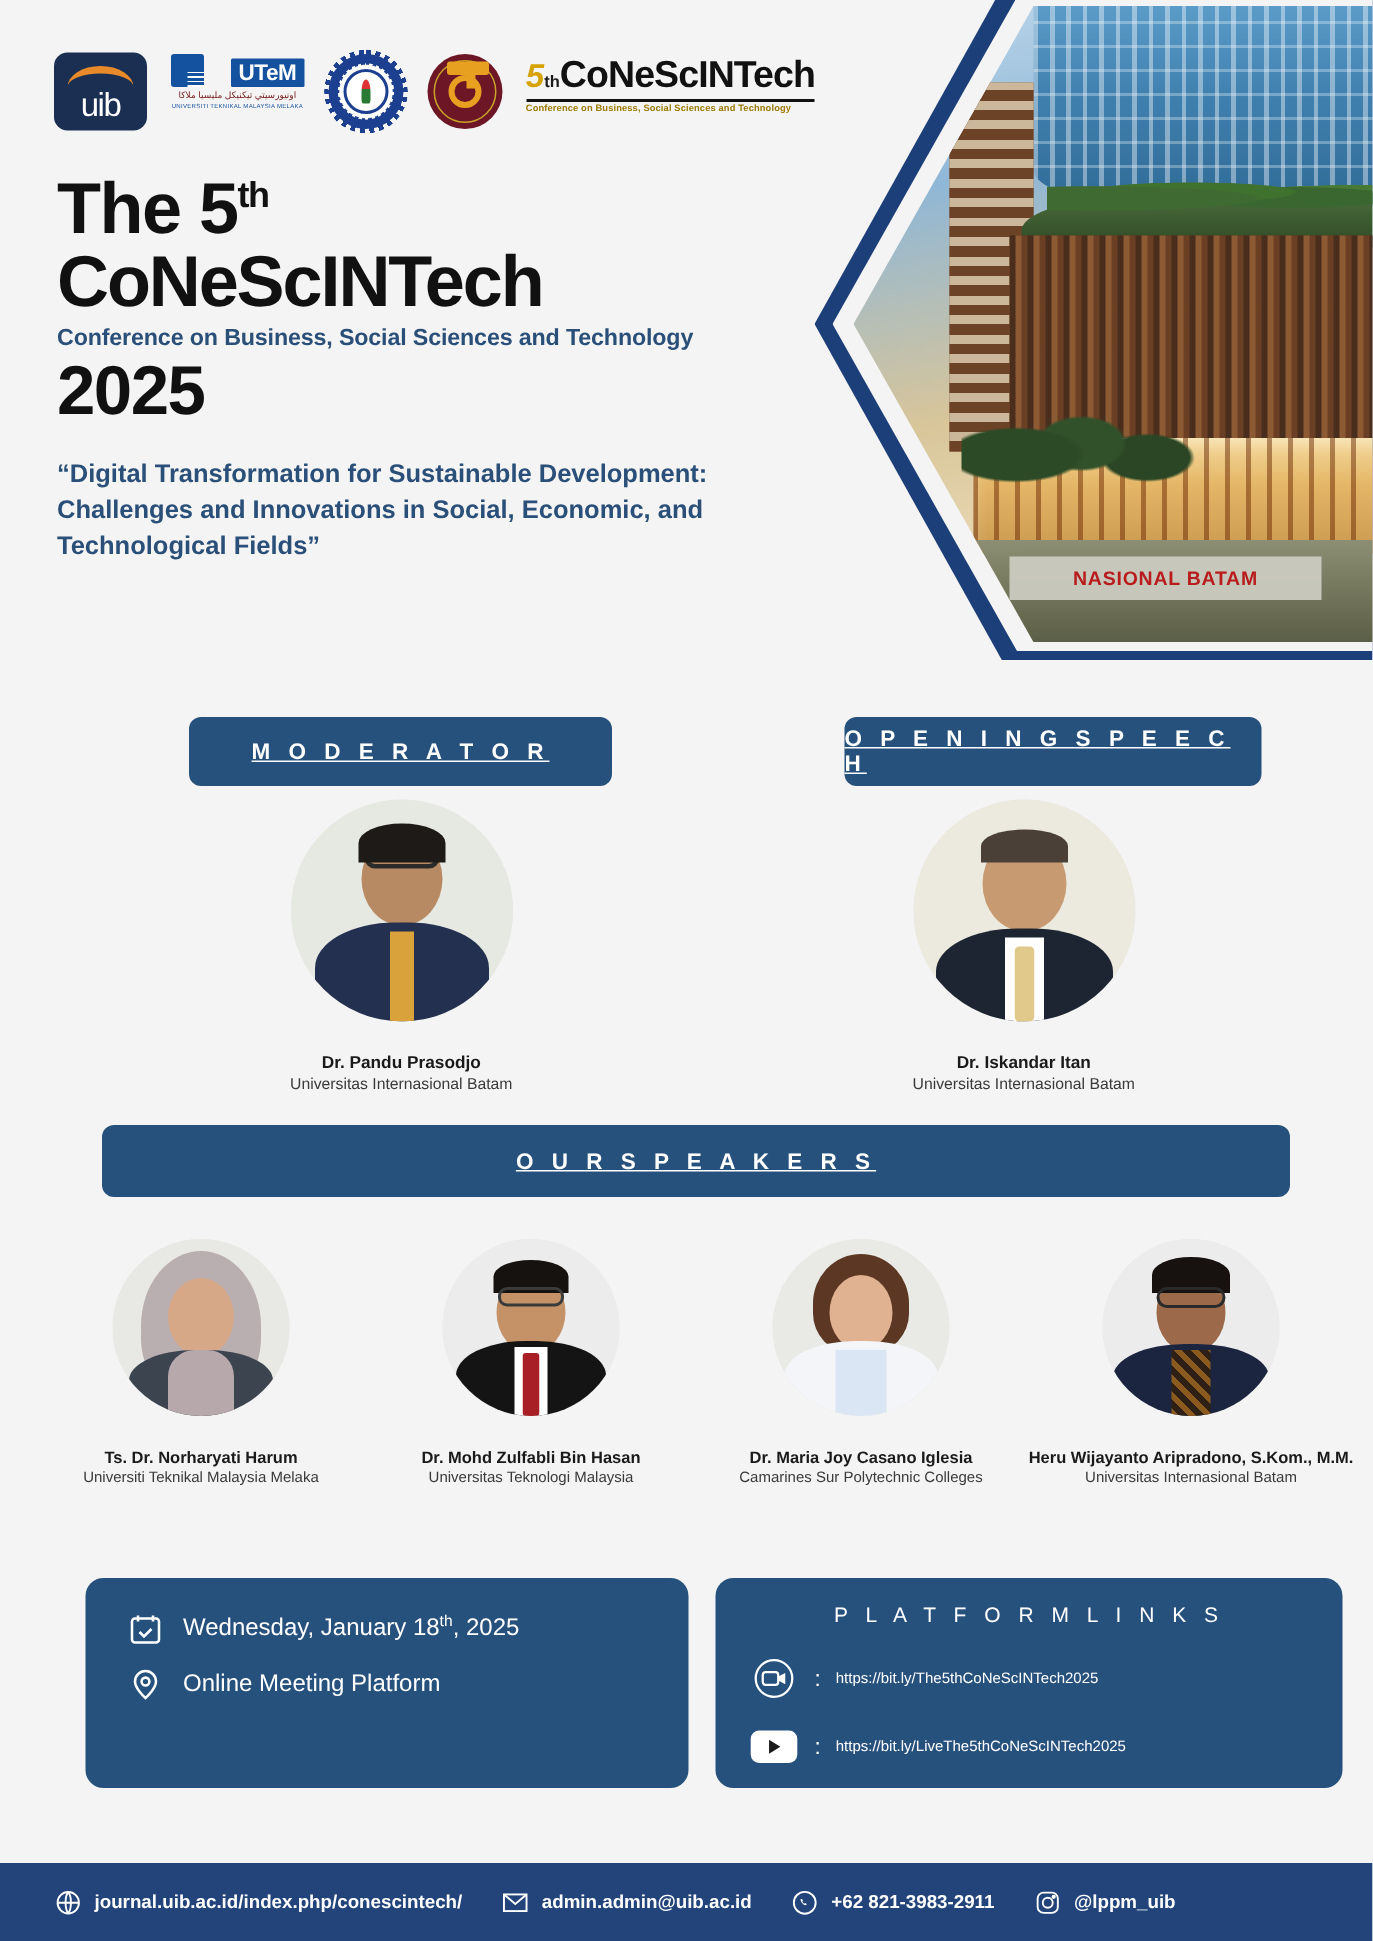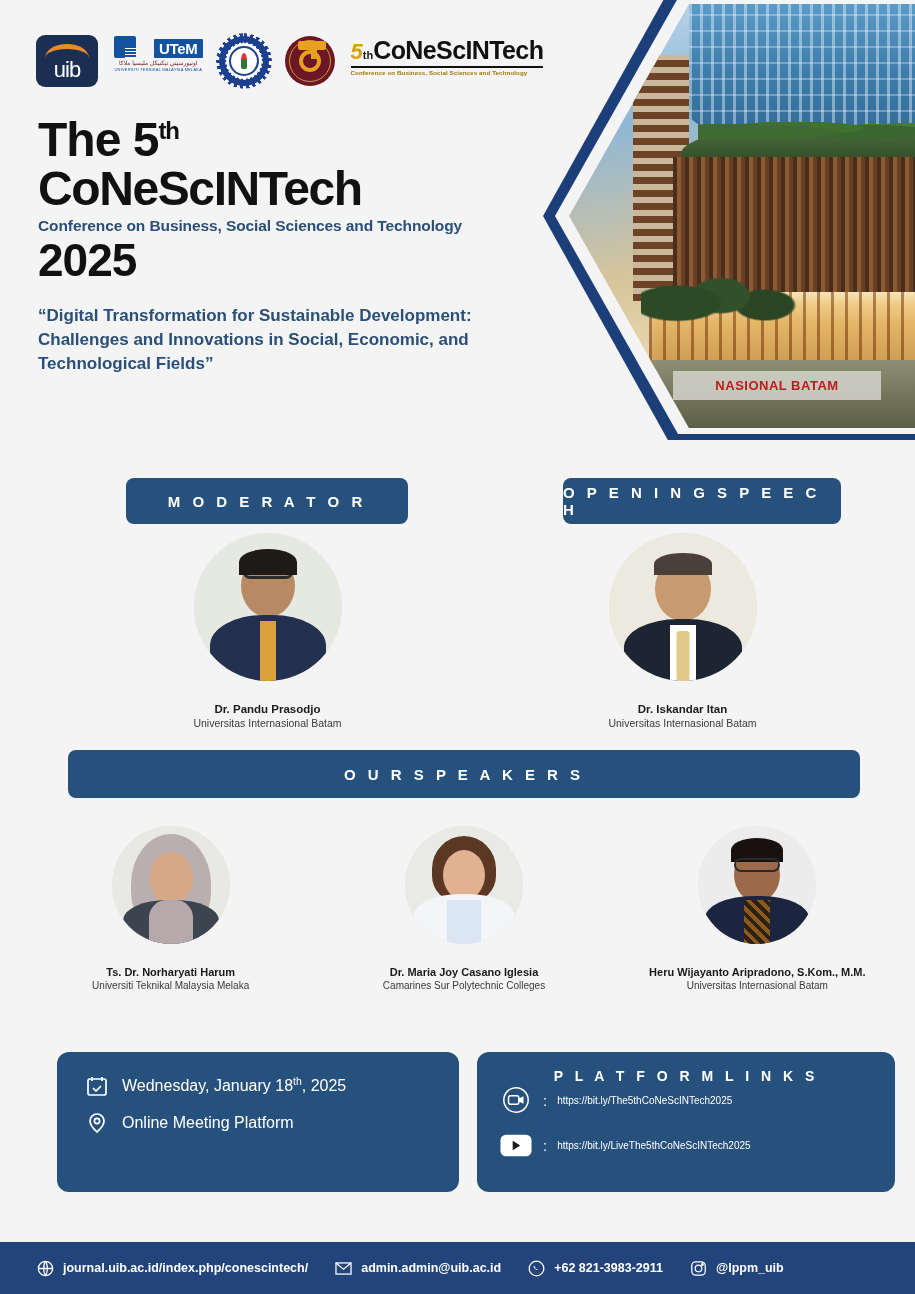--- a/index.html
+++ b/index.html
@@ -182,21 +182,21 @@
   .t-year { font-size: 46px; font-weight: bold; color: #111; line-height: 1.1; letter-spacing: -1px; }
   .t-theme {
     margin-top: 18px; font-size: 17px; font-weight: bold; color: #2a4f78;
     line-height: 1.42; width: 460px;
   }
 
   
   .pill {
     background: #27517d; color: #fff; border-radius: 8px;
     font-weight: bold; letter-spacing: 4px; font-size: 15px;
-    display: flex; align-items: center; justify-content: center;
+    display: flex; align-items: center; justify-content: center; text-decoration: underline;
   }
 
   .moderator-pill { position: absolute; left: 126px; top: 478px; width: 282px; height: 46px; }
   .opening-pill  { position: absolute; left: 543px; top: 478px; width: 278px; height: 46px; margin-left: 20px; }
 
   
   .person { position: absolute; text-align: center; }
   .avatar {
     border-radius: 50%; overflow: hidden; margin: 0 auto;
     background: #e7e8e3; position: relative;
@@ -227,21 +227,21 @@
 
   
   .info-box { position: absolute; background: #27517d; border-radius: 12px; color: #fff; }
   .date-box { left: 57px; top: 1052px; width: 402px; height: 140px; padding: 22px 0 0 28px; }
   .link-box { left: 477px; top: 1052px; width: 418px; height: 140px; padding: 16px 0 0 0; }
 
   .info-line { display: flex; align-items: center; gap: 13px; margin-bottom: 13px; font-size: 16px; }
   .info-line .ic { width: 24px; height: 24px; flex: 0 0 24px; }
 
   .link-title {
-    text-align: center; font-weight: bold; letter-spacing: 4px; font-size: 14px; margin-bottom: 1px;
+    text-align: center; font-weight: normal; letter-spacing: 4px; font-size: 14px; margin-bottom: 20px;
   }
   .link-line { display: flex; align-items: center; gap: 10px; padding-left: 22px; margin-bottom: 15px; }
   .link-line .ic { width: 34px; height: 30px; flex: 0 0 34px; display:flex;align-items:center;justify-content:center;}
   .link-line .colon { font-size: 15px; }
   .link-line .url { font-size: 10px; white-space: nowrap; }
 
   
   .footer {
     position: absolute; left: 0; bottom: 0; width: 915px; height: 52px;
     background: #22447a; display: flex; align-items: center; gap: 26px;
@@ -363,20 +363,33 @@
         <div class="bg" style="background:#e8e9e4"></div>
         <div style="position:absolute;left:50%;transform:translateX(-50%);top:8px;width:80px;height:100px;background:#b9aeb0;border-radius:50% 50% 42% 42%"></div>
         <div class="head" style="width:44px;height:52px;top:26px;background:#d6a887"></div>
         <div class="body" style="width:96px;height:44px;background:#3c4450"></div>
         <div style="position:absolute;left:50%;transform:translateX(-50%);bottom:0;width:44px;height:44px;background:#b6a8ab;border-radius:40% 40% 0 0"></div>
       </div>
       <div class="p-name">Ts. Dr. Norharyati Harum</div>
       <div class="p-org">Universiti Teknikal Malaysia Melaka</div>
     </div>
 
+    <div class="person">
+      <div class="avatar">
+        <div class="bg" style="background:#ececed"></div>
+        <div class="head" style="width:46px;height:54px;top:22px;background:#c59267"></div>
+        <div style="position:absolute;left:50%;transform:translateX(-50%);top:14px;width:50px;height:22px;background:#15120f;border-radius:50% 50% 0 0"></div>
+        <div style="position:absolute;left:50%;transform:translateX(-50%);top:32px;width:44px;height:13px;border:2px solid #3a3a3a;border-radius:6px"></div>
+        <div class="body" style="width:100px;height:50px;background:#141414"></div>
+        <div style="position:absolute;left:50%;transform:translateX(-50%);bottom:0;width:22px;height:46px;background:#fff"></div>
+        <div style="position:absolute;left:50%;transform:translateX(-50%);bottom:0;width:11px;height:42px;background:#a81f26;border-radius:2px"></div>
+      </div>
+      <div class="p-name">Dr. Mohd Zulfabli Bin Hasan</div>
+      <div class="p-org">Universitas Teknologi Malaysia</div>
+    </div>
 
     <div class="person">
       <div class="avatar">
         <div class="bg" style="background:#e9eae5"></div>
         <div style="position:absolute;left:50%;transform:translateX(-50%);top:10px;width:64px;height:66px;background:#5c3723;border-radius:50% 50% 40% 40%"></div>
         <div class="head" style="width:42px;height:50px;top:24px;background:#e0b292"></div>
         <div class="body" style="width:102px;height:50px;background:#f3f5f8"></div>
         <div style="position:absolute;left:50%;transform:translateX(-50%);bottom:0;width:34px;height:44px;background:#dbe6f4"></div>
       </div>
       <div class="p-name">Dr. Maria Joy Casano Iglesia</div>

